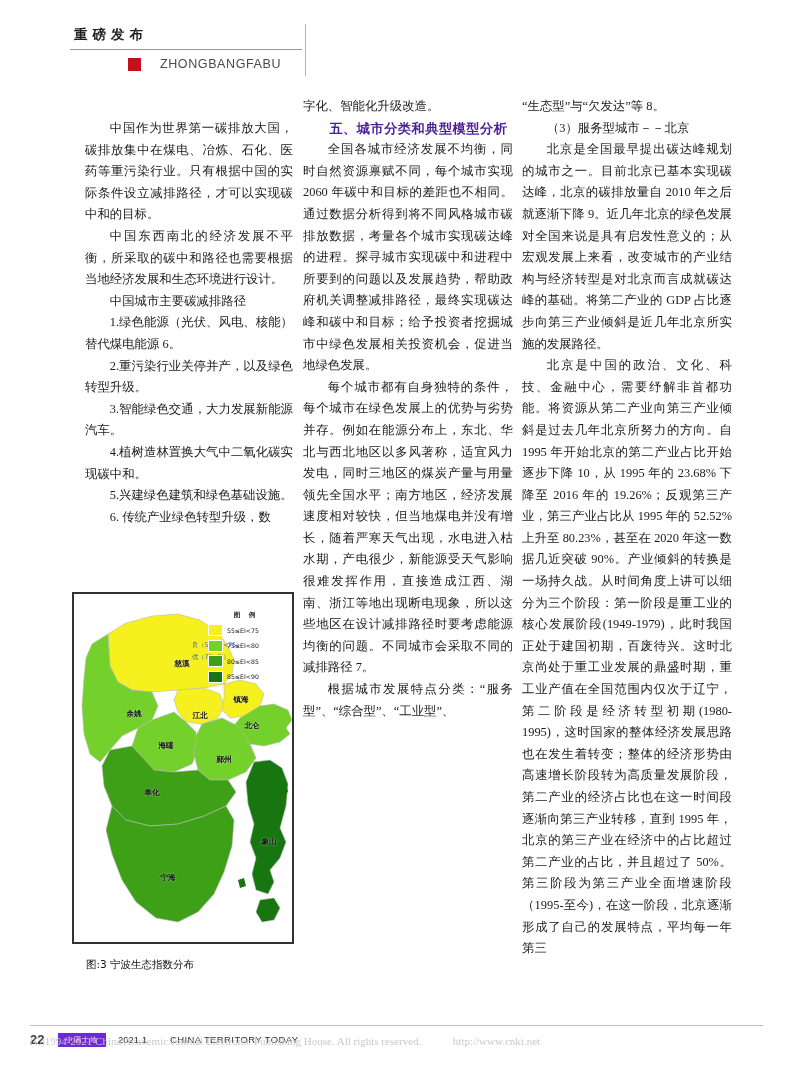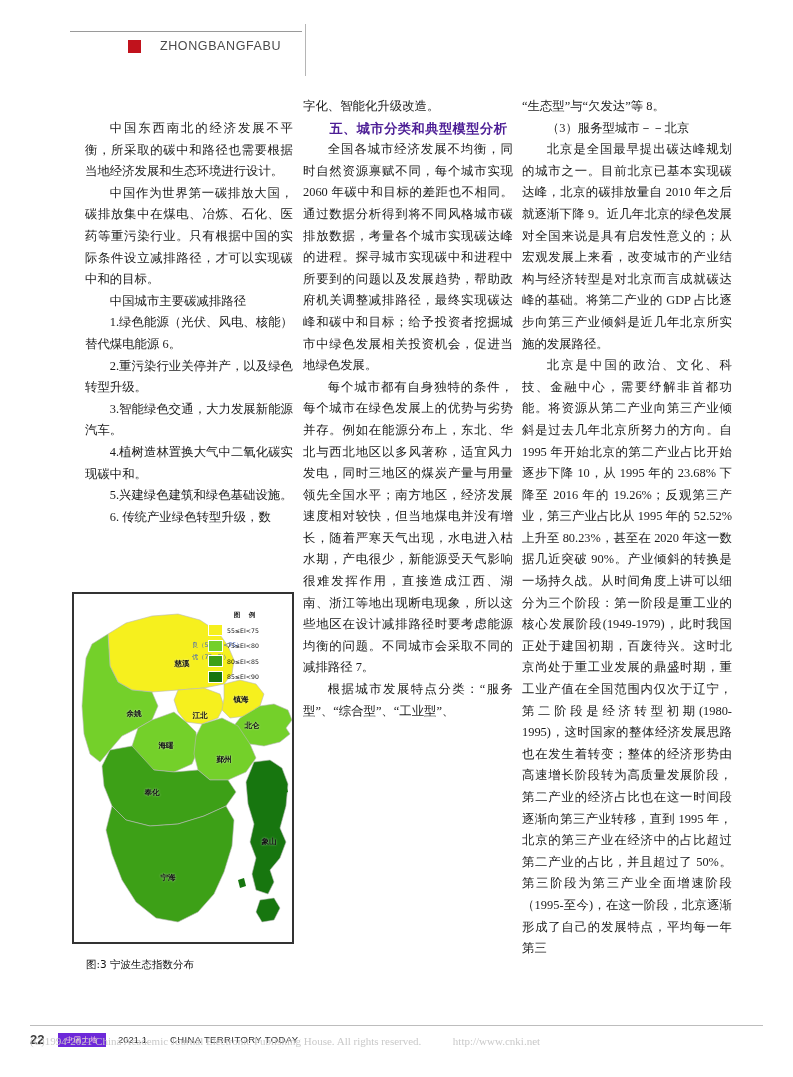--- a/index.html
+++ b/index.html
@@ -128,31 +128,32 @@
     font-size:11px;color:#c9c9c9;white-space:nowrap;
   }
   .watermark .gap{display:inline-block;width:26px;}
 </style>
 </head>
 <body>
 
 <div class="page">
 
   <div class="header">
+    <div class="header-cn">重磅发布</div>
     <div class="header-rule"></div>
     <div class="header-sub">
       <span class="header-square"></span>
       <span class="header-py">ZHONGBANGFABU</span>
     </div>
   </div>
   <div class="vrule"></div>
 
   <div class="col col-1">
+    <p>中国作为世界第一碳排放大国，碳排放集中在煤电、冶炼、石化、医药等重污染行业。只有根据中国的实际条件设立减排路径，才可以实现碳中和的目标。</p>
     <p>中国东西南北的经济发展不平衡，所采取的碳中和路径也需要根据当地经济发展和生态环境进行设计。</p>
-    <p>中国作为世界第一碳排放大国，碳排放集中在煤电、冶炼、石化、医药等重污染行业。只有根据中国的实际条件设立减排路径，才可以实现碳中和的目标。</p>
     <p>中国城市主要碳减排路径</p>
     <p>1.绿色能源（光伏、风电、核能）替代煤电能源 6。</p>
     <p>2.重污染行业关停并产，以及绿色转型升级。</p>
     <p>3.智能绿色交通，大力发展新能源汽车。</p>
     <p>4.植树造林置换大气中二氧化碳实现碳中和。</p>
     <p>5.兴建绿色建筑和绿色基础设施。</p>
     <p>6. 传统产业绿色转型升级，数</p>
   </div>
 
   <div class="col col-2">

